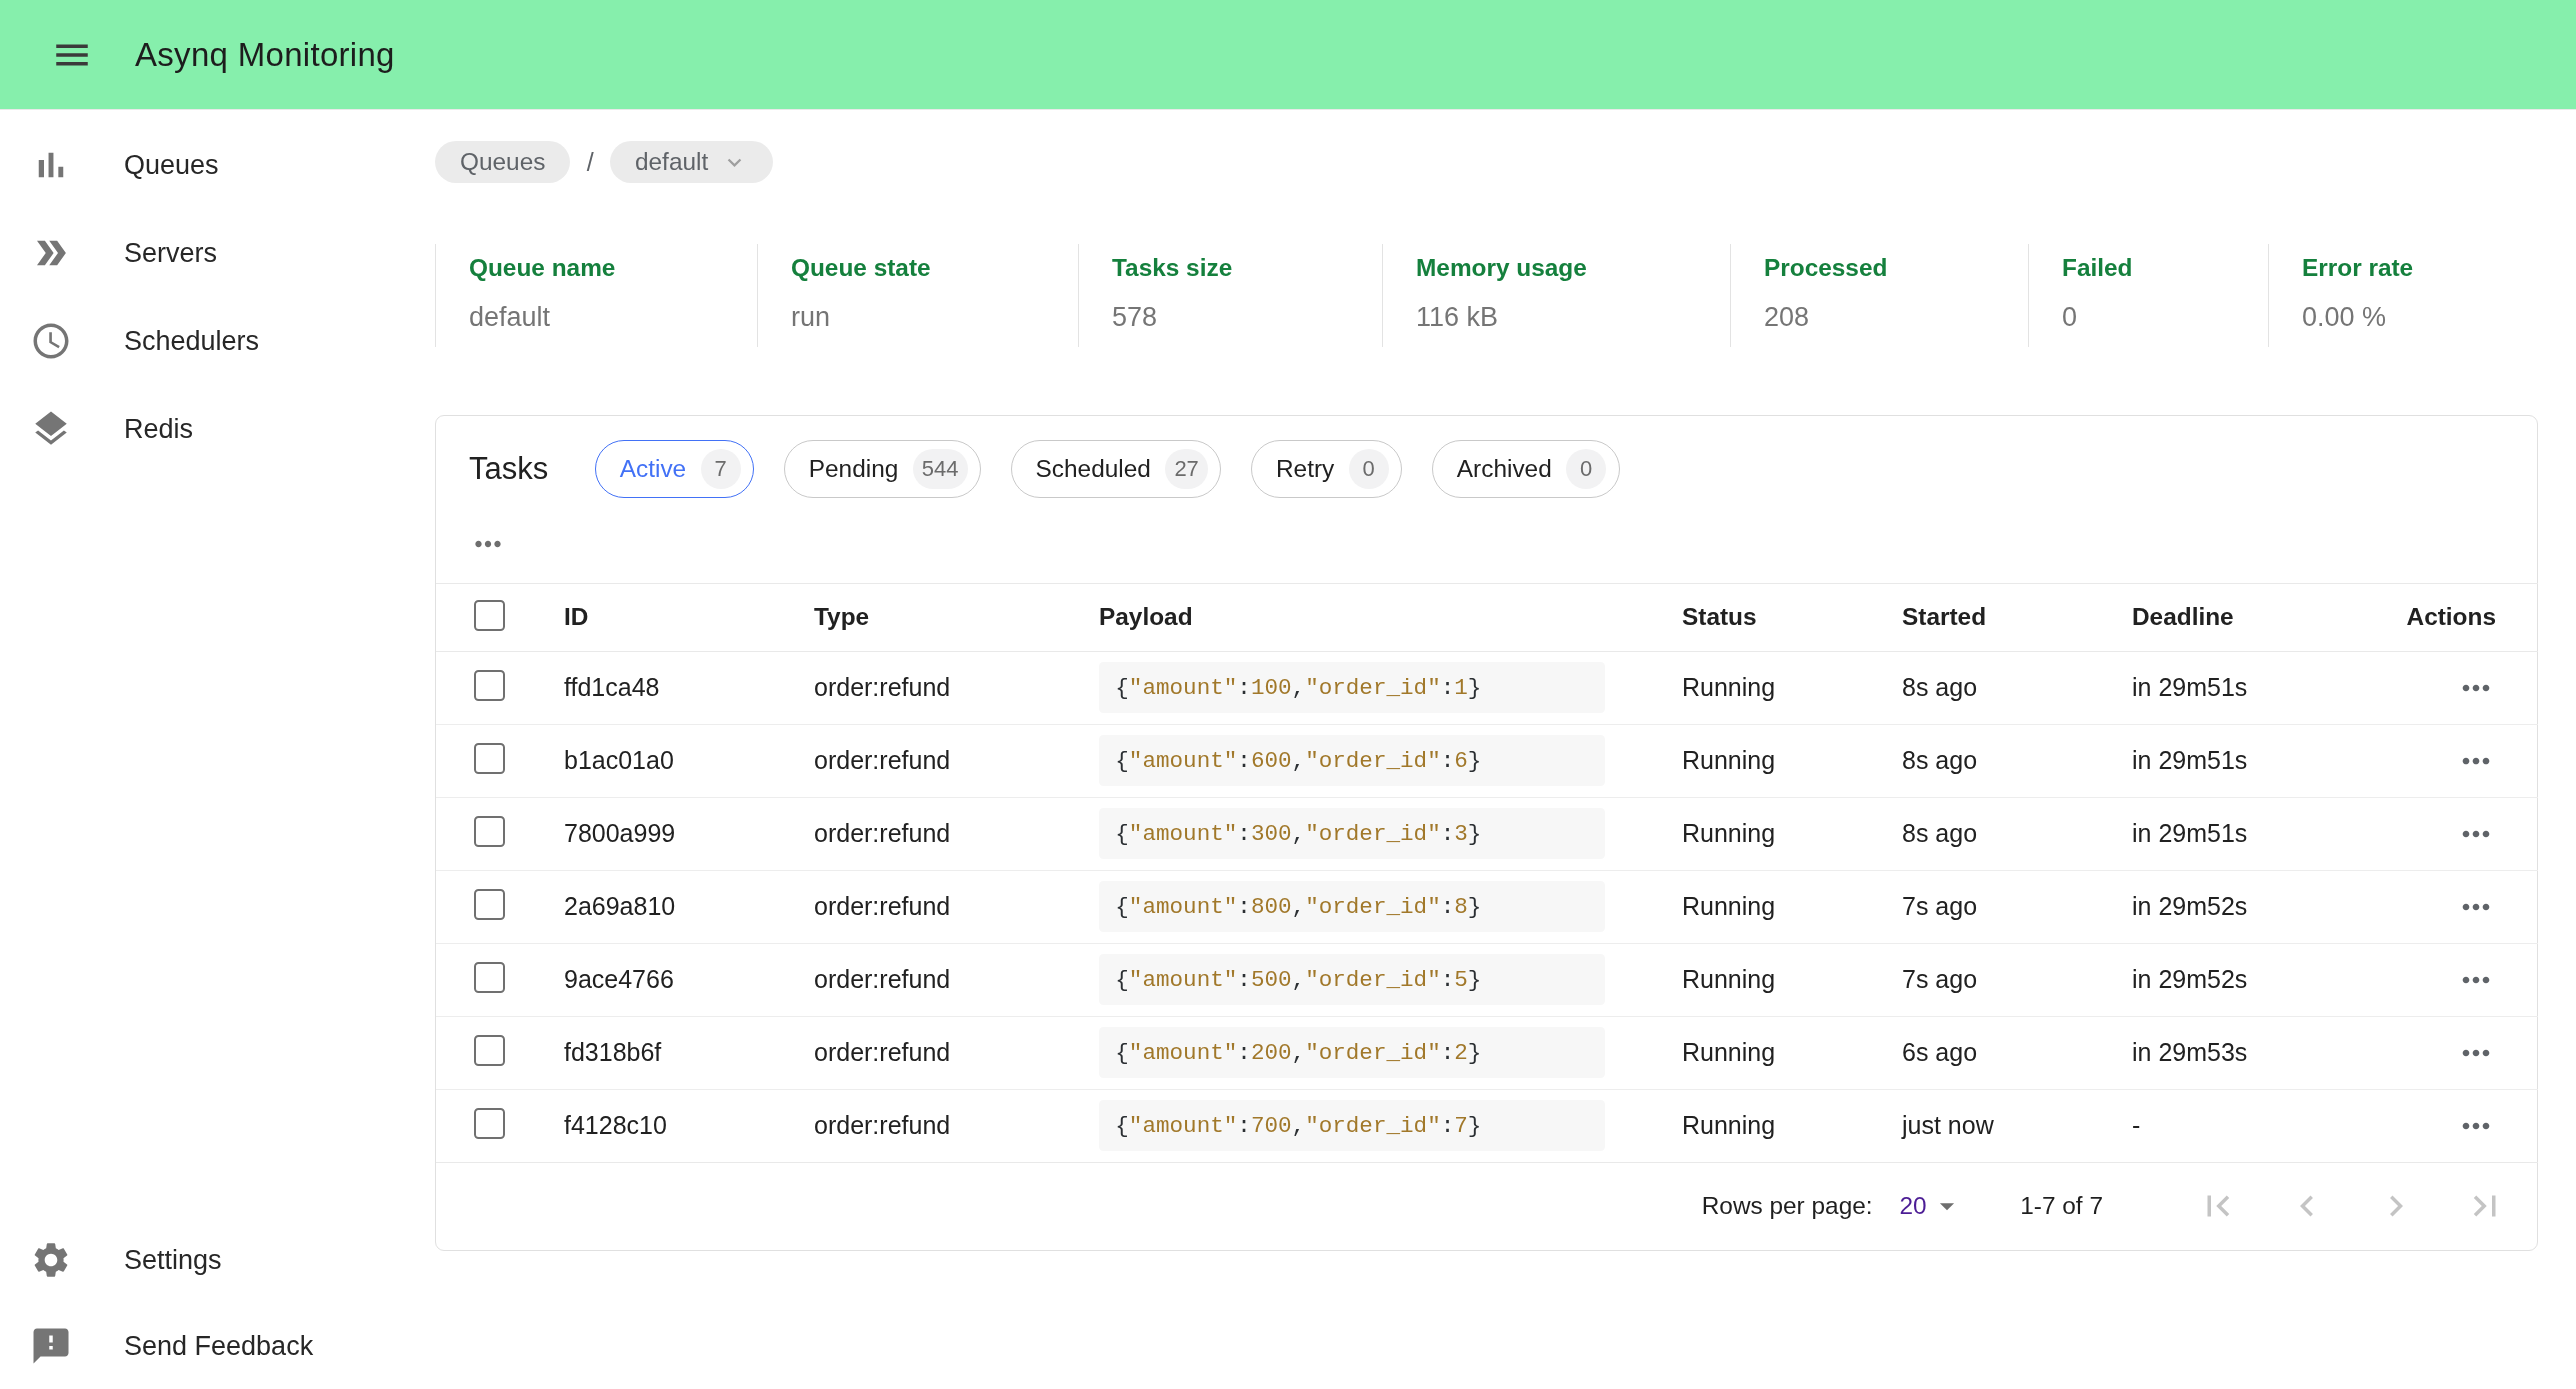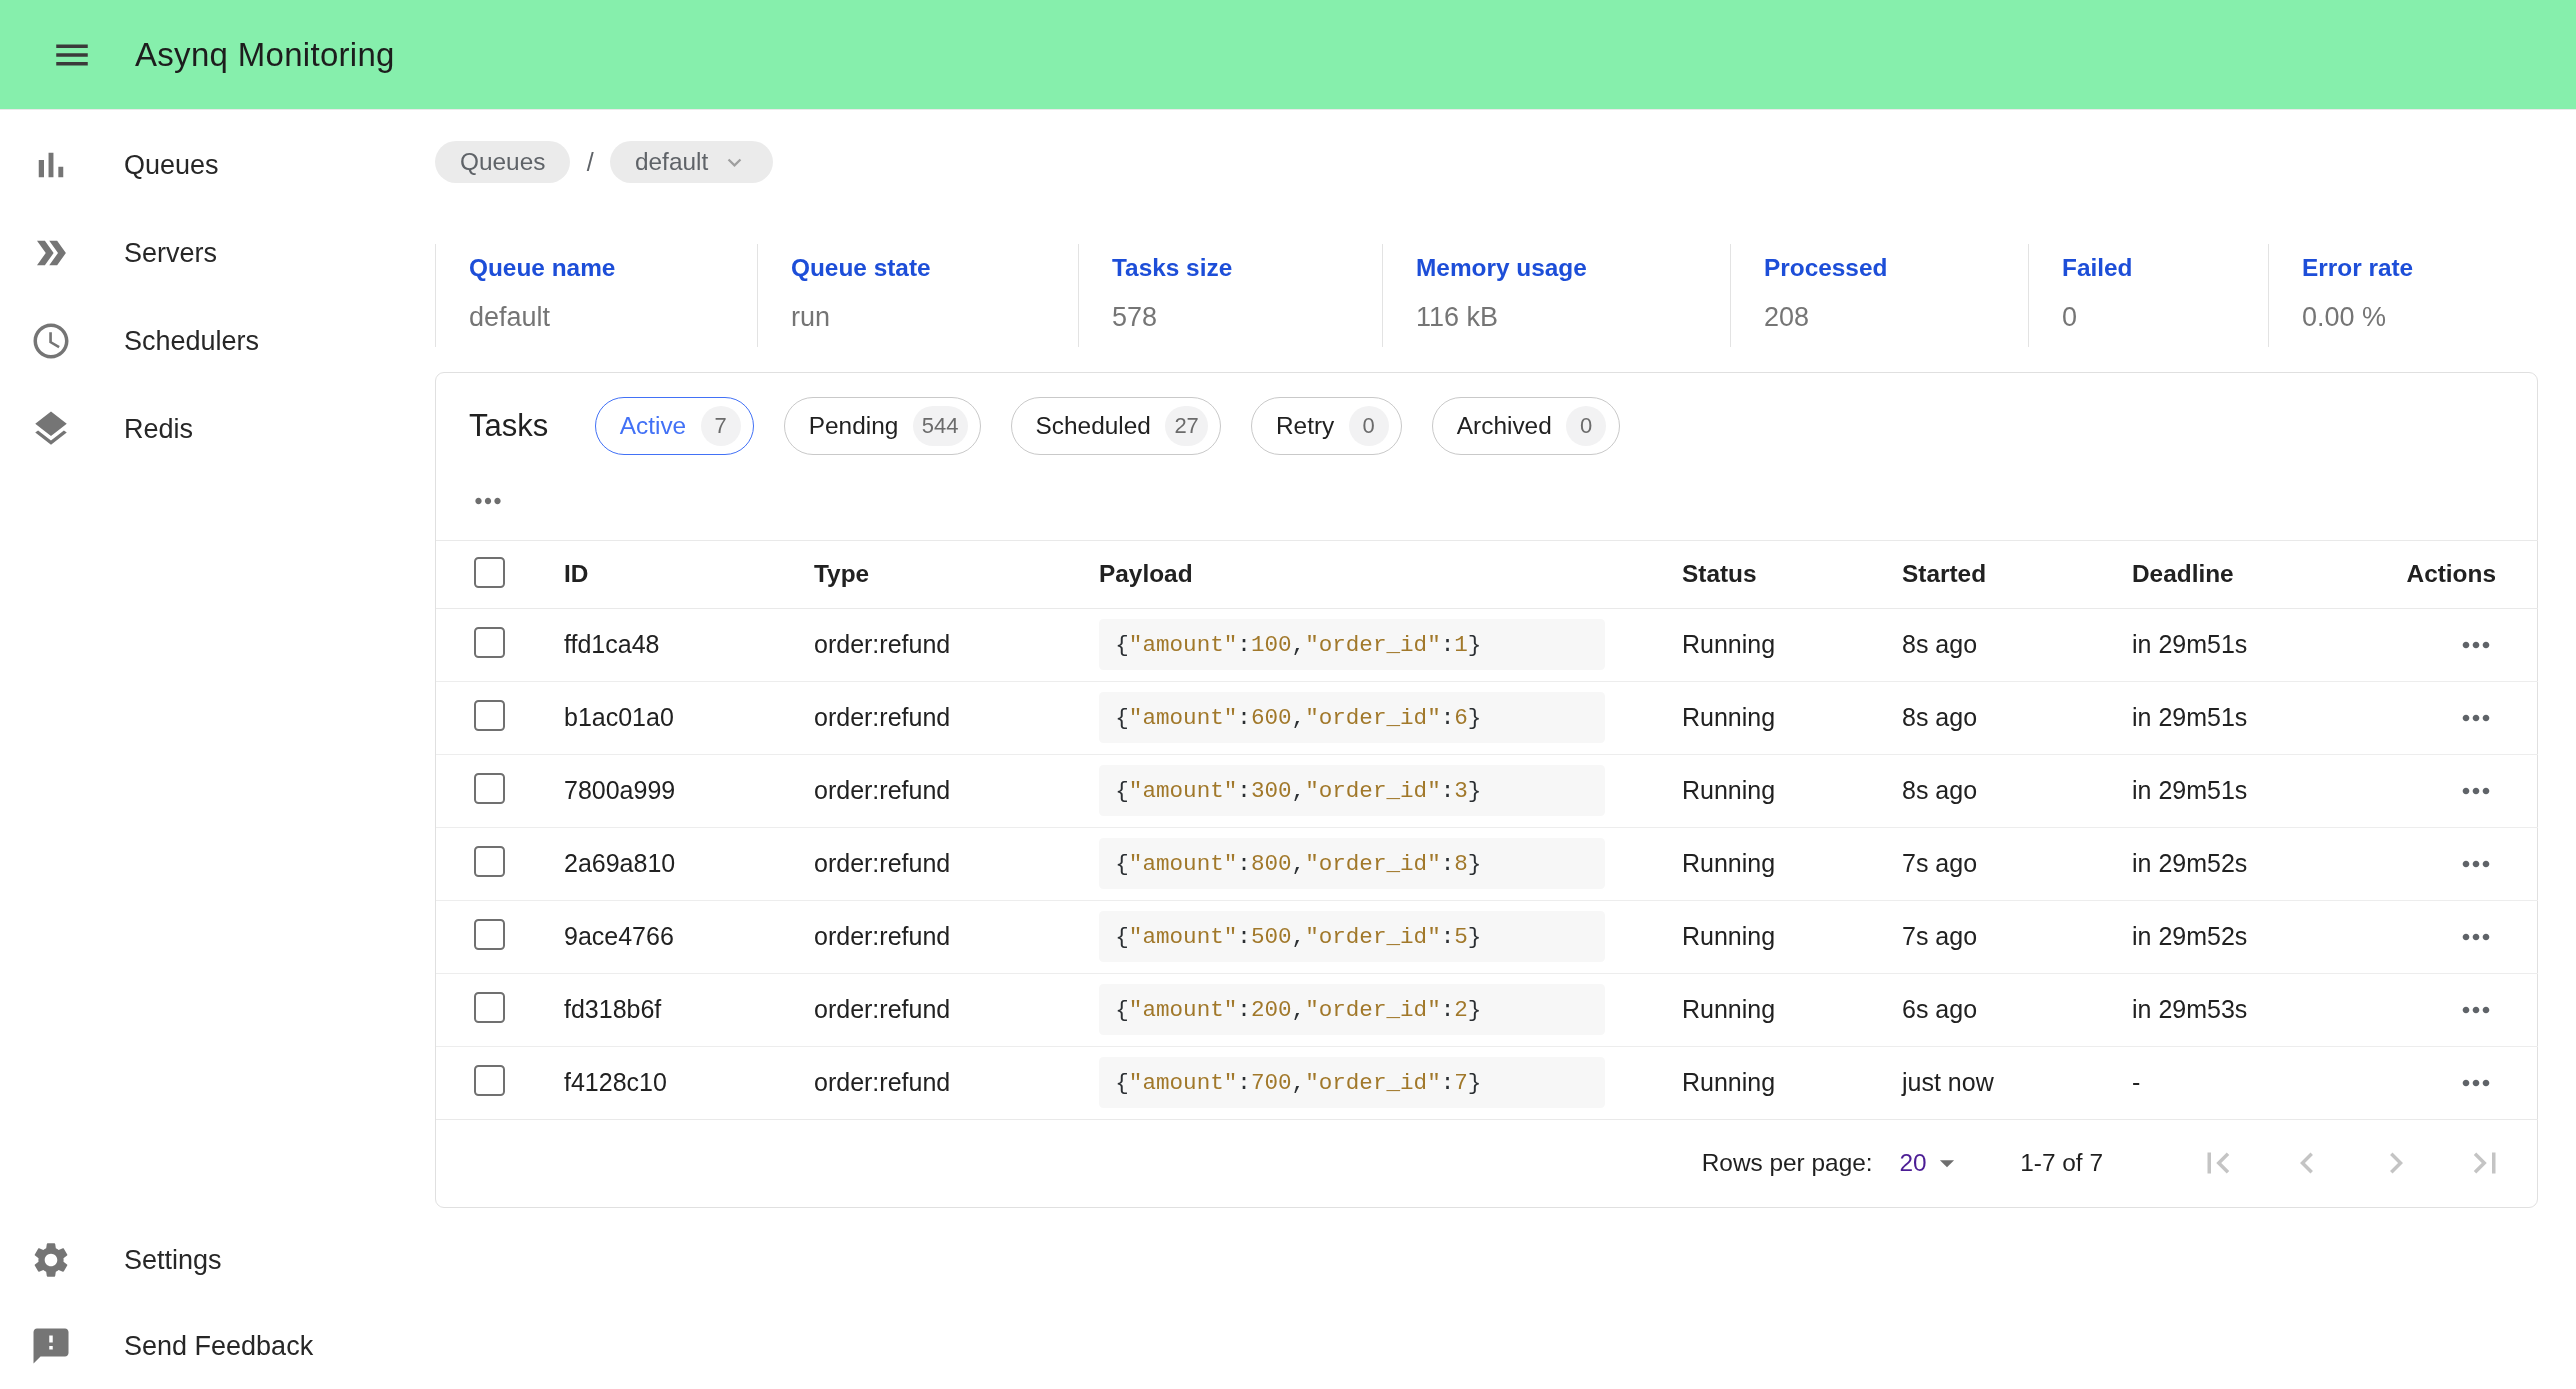--- a/index.html
+++ b/index.html
@@ -32,25 +32,25 @@
   .breadcrumb { margin-top:31px; display:flex; align-items:center; }
   .crumb { height:42px; border-radius:21px; background:#ebebeb; color:#5f6368;
     font-size:24.4px; padding:0 25px; display:flex; align-items:center; }
   .crumb-sep { margin:0 16.3px; font-size:25px; color:#5f6368; }
   .crumb-select .chev { margin-left:12.6px; color:#9e9e9e; display:flex; }
   .crumb-select .chev svg { width:27px; height:27px; }
 
   
   .stats { margin-top:61px; display:flex; }
   .stat { border-left:1.8px solid #e3e3e3; padding:7.2px 9px 12.6px 33px; }
-  .stat-label { font-size:24.4px; font-weight:700; color:#1d4ed8; line-height:33px; }
+  .stat-label { font-size:24.4px; font-weight:700; color:#15803d; line-height:33px; }
   .stat-value { margin-top:14.5px; font-size:27px; color:#757575; line-height:36px; }
 
   
-  .card { margin-top:25px; width:2103px; border:1.8px solid #e0e0e0; border-radius:9px; background:#fff; }
+  .card { margin-top:68px; width:2103px; border:1.8px solid #e0e0e0; border-radius:9px; background:#fff; }
   .card-head { display:flex; align-items:center; padding:23.5px 33px 0 33px; }
   .card-title { font-size:31px; font-weight:500; color:#212121; margin-right:47px; }
   .tabs { display:flex; gap:30px; }
   .tab-chip { height:58px; border:1.8px solid #c9c9c9; border-radius:29px; background:#fff;
     display:flex; align-items:center; padding:0 12.6px 0 23.5px; font-size:24.4px; color:#212121; }
   .tab-chip .tab-count { margin-left:14.5px; min-width:40px; height:40px; padding:0 9px;
     border-radius:20px; background:#f2f2f3; color:#6b6b6b; font-size:22px;
     display:flex; align-items:center; justify-content:center; }
   .tab-chip.active { border-color:var(--accent); color:var(--accent); }
 

